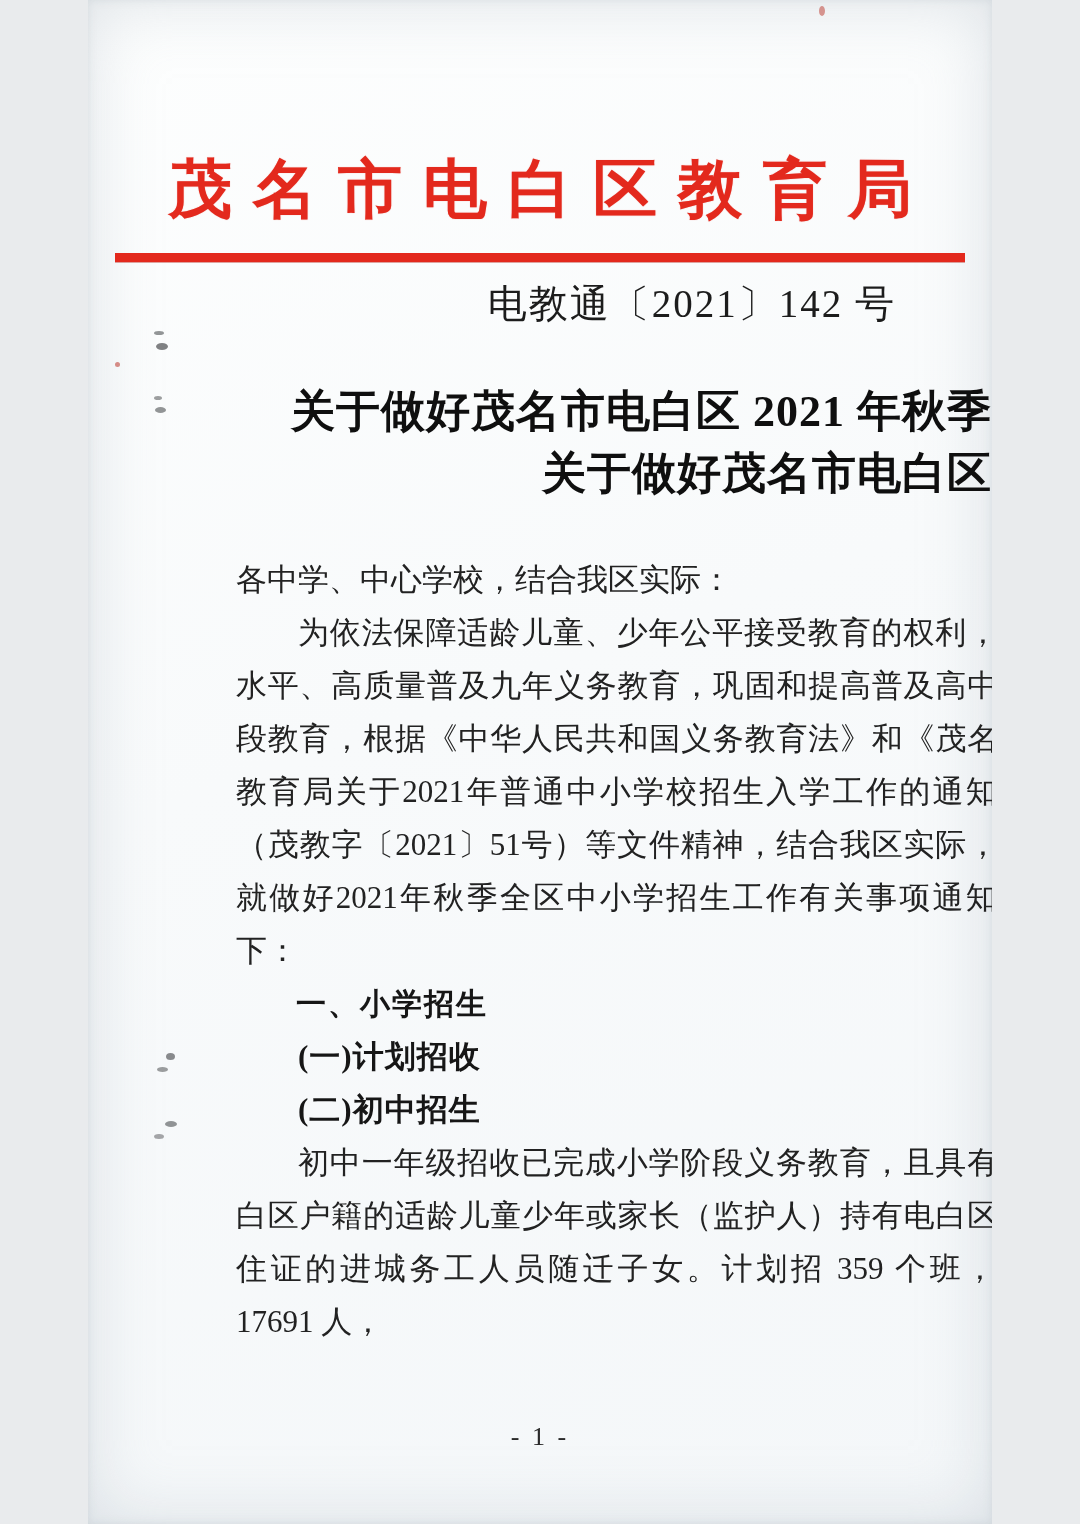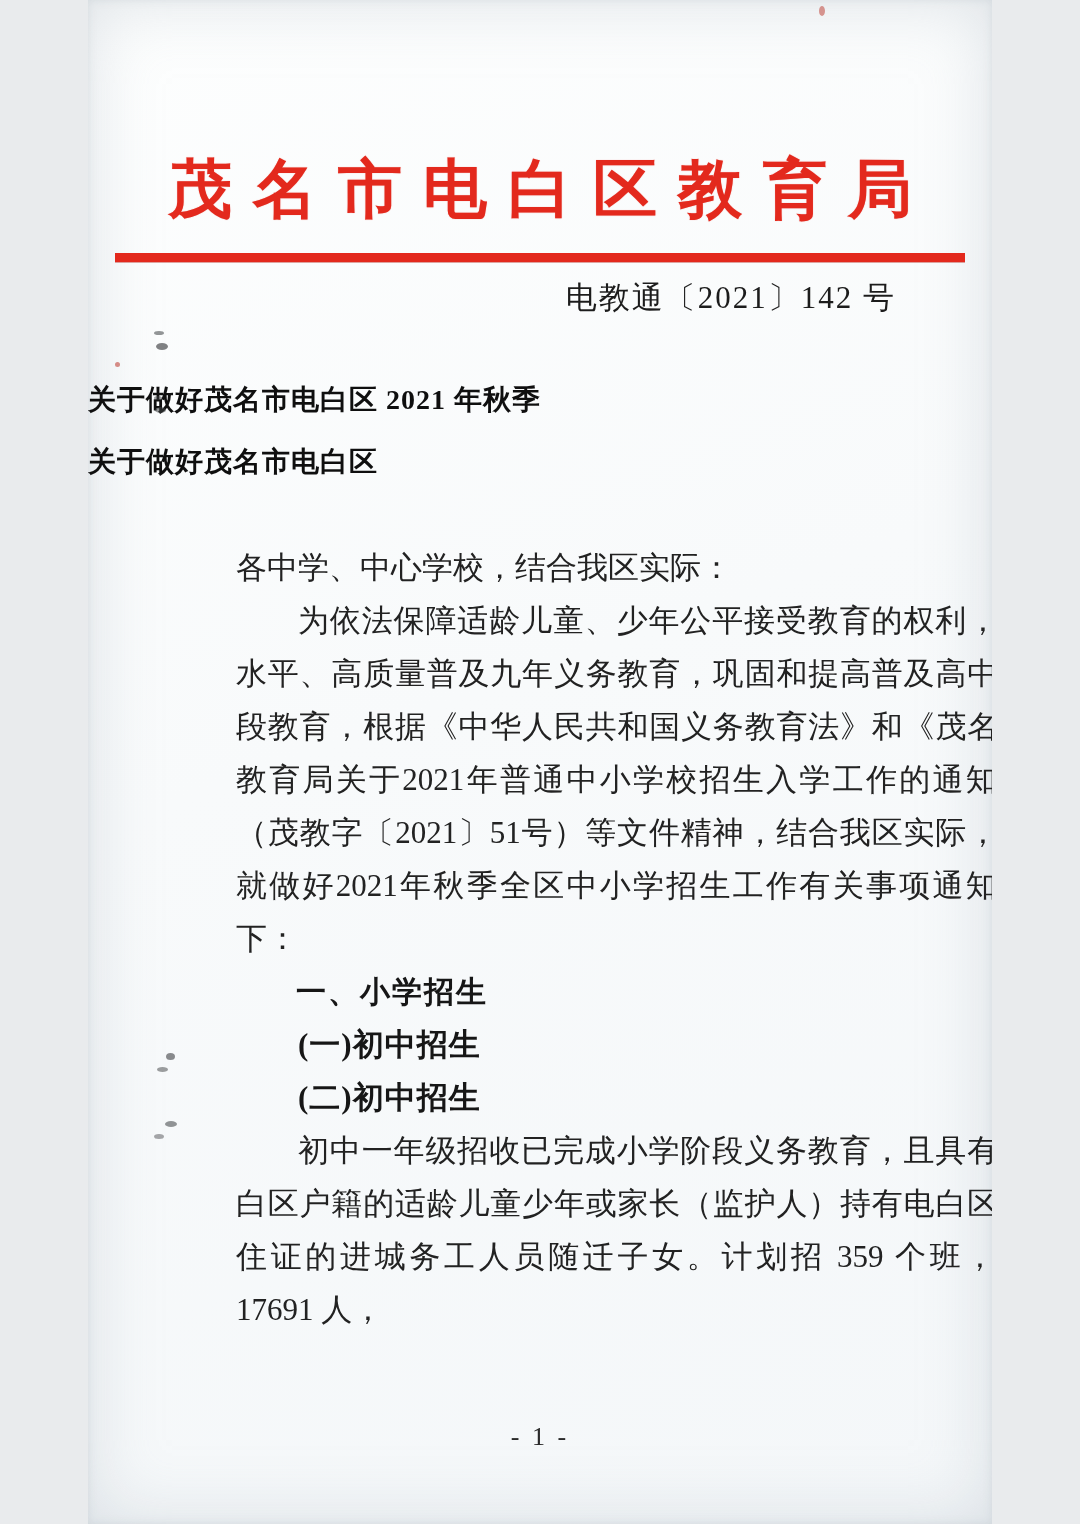--- a/index.html
+++ b/index.html
@@ -34,29 +34,29 @@
     width: 850px;
     height: 9px;
     margin: 20px auto 0;
     background: var(--accent-red, #e3291d);
     box-shadow: 0 1px 0 rgba(180,30,20,0.4);
   }
   .doc-no {
     margin-top: 15px;
     padding-right: 96px;
     text-align: right;
-    font-size: 31px;
+    font-size: 39px;
     color: #1c1c1c;
     letter-spacing: 2px;
   }
   
   .title {
     margin: 50px 0 0 0;
-    text-align: left;
-    font-size: 28px;
+    text-align: right;
+    font-size: 44px;
     line-height: 62px;
     font-weight: bold;
     color: #0f0f0f;
     letter-spacing: 1px;
   }
   
   .body-text {
     width: 794px;
     margin: 48px 138px 0 148px;
     font-size: 31px;
@@ -114,21 +114,21 @@
 
   <h1 class="title">
     <span>关于做好茂名市电白区 2021 年秋季</span><br>
     <span>关于做好茂名市电白区</span>
   </h1>
 
   <div class="body-text">
     <p class="salutation">各中学、中心学校，结合我区实际：</p>
     <p class="para">为依法保障适龄儿童、少年公平接受教育的权利，高水平、高质量普及九年义务教育，巩固和提高普及高中阶段教育，根据《中华人民共和国义务教育法》和《茂名市教育局关于2021年普通中小学校招生入学工作的通知》（茂教字〔2021〕51号）等文件精神，结合我区实际，现就做好2021年秋季全区中小学招生工作有关事项通知如下：</p>
     <p class="heading-1">一、小学招生</p>
-    <p class="heading-2">(一)初中招生</p>
+    <p class="heading-2">(一)计划招收</p>
     <p class="heading-2">(二)初中招生</p>
     <p class="para">初中一年级招收已完成小学阶段义务教育，且具有电白区户籍的适龄儿童少年或家长（监护人）持有电白区居住证的进城务工人员随迁子女。计划招 359 个班，共 17691 人，</p>
   </div>
 
   <div class="page-footer">- 1 -</div>
 
   <div class="artifact a-dark" style="left:66px;  top:331px;  width:10px; height:4px; opacity:.55;"></div>
   <div class="artifact a-dark" style="left:68px;  top:343px;  width:12px; height:7px; opacity:.65;"></div>
   <div class="artifact a-red" style="left:27px;  top:362px;  width:5px;  height:5px; opacity:.6;"></div>
   <div class="artifact a-dark" style="left:66px;  top:396px;  width:8px;  height:4px; opacity:.5;"></div>

